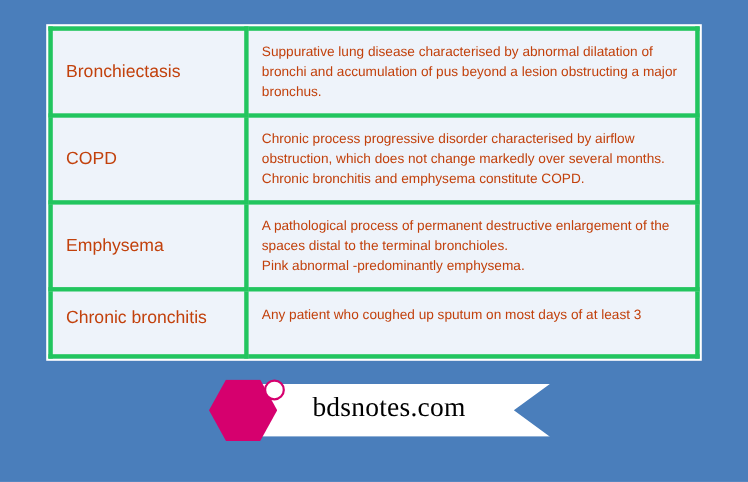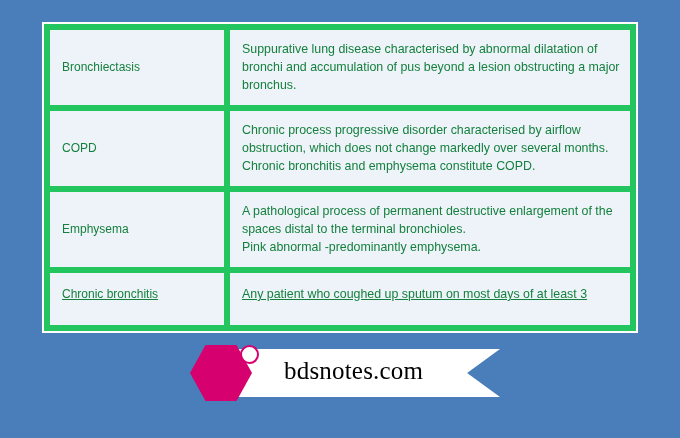--- a/index.html
+++ b/index.html
@@ -30,40 +30,39 @@
     border: 2px solid #ffffff;
     box-sizing: border-box;
   }
   table.terms {
     border-collapse: collapse;
     width: 100%;
     background: #eef3fa;
     table-layout: fixed;
   }
   table.terms td {
-    border: 6px solid #22c55e;
+    border: 4px solid #22c55e;
     vertical-align: middle;
     padding: 10px 10px 10px 12px;
     font-size: 12.4px;
-    color: #15803d;
+    color: #c2410c;
     line-height: 1.45;
     background: #eef3fa;
   }
   table.terms td.term {
     width: 152px;
-    font-size: 12px;
+    font-size: 16px;
   }
   table.terms td.def {
     vertical-align: top;
     padding-top: 11px;
   }
   table.terms tr.last td {
     padding-top: 13px;
     padding-bottom: 21px;
-    text-decoration: underline;
   }
   .def-line { display: block; }
 
   
   .logo {
     position: absolute;
     left: 190px;
     top: 345px;
     width: 310px;
     height: 56px;

